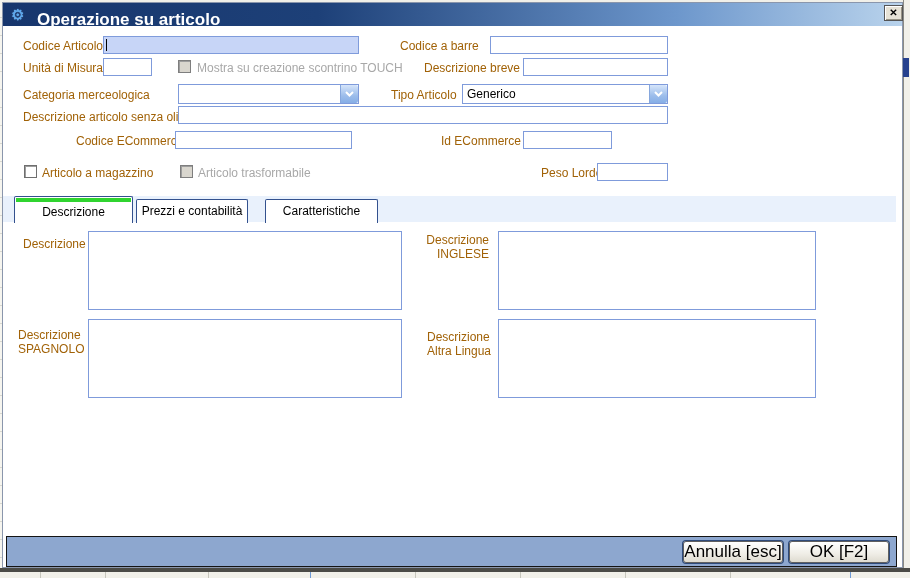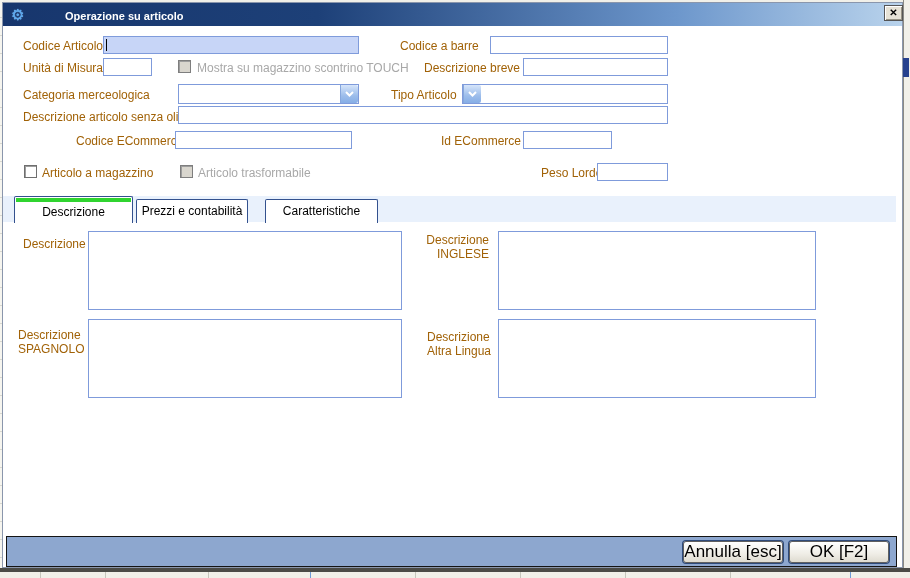--- a/index.html
+++ b/index.html
@@ -12,21 +12,21 @@
   .bg-bottom-dark{left:0;top:568px;width:910px;height:4px;background:#4b4b47;}
   .bg-bottom-light{left:0;top:572px;width:910px;height:6px;background:#f1f0e9;}
   .tick{top:572px;width:1px;height:6px;background:#c6c6bc;}
   .tick.blue{background:#6f9bd6;}
   .bg-right{left:903px;top:0;width:7px;height:578px;background:#f1f0e9;border-left:1px solid #8a8a84;}
   .scroll-thumb{left:903px;top:58px;width:6px;height:19px;background:#26418e;}
   
   .dialog{left:2px;top:2px;width:901px;height:566px;background:#fff;border:1px solid #8a96ac;}
   .titlebar{left:3px;top:3px;width:899px;height:23px;
     background:linear-gradient(90deg,#17366d 0%,#1d4078 35%,#6d97cc 75%,#b9d3ec 100%);}
-  .title-text{left:34px;top:7px;color:#fff;font-size:11px;font-weight:bold;white-space:nowrap;margin-left:28px;}
+  .title-text{left:34px;top:7px;color:#fff;font-size:17px;font-weight:bold;white-space:nowrap;}
   .gear{left:8px;top:3px;font-size:15px;color:#5aa8f0;text-shadow:0 0 1px #9fd4ff;}
   .close-btn{left:884px;top:5px;width:19px;height:16px;background:#e6e2d6;border:1px solid #555;
     box-shadow:inset 1px 1px 0 #fff,inset -1px -1px 0 #979385;
     font-size:10px;font-weight:bold;color:#000;text-align:center;line-height:14px;cursor:default;}
   
   .lbl{font-size:12px;color:#a16207;white-space:nowrap;}
   .lbl.dis{color:#a8a8a8;}
   .lbl.right{text-align:right;}
   .inp{background:#fff;border:1px solid #7f9bdb;height:18px;font-size:12px;padding:1px 3px;
        font-family:"Liberation Sans",sans-serif;outline:none;}
@@ -86,35 +86,36 @@
 
 <span class="abs lbl" style="left:23px;top:39px">Codice Articolo</span>
 <input class="abs inp hl" style="left: 103px; top: 36px; width: 256px;" value="">
 <span class="abs caret" style="left:106px;top:39px"></span>
 <span class="abs lbl" style="left:400px;top:39px">Codice a barre</span>
 <input class="abs inp" style="left: 490px; top: 36px; width: 178px;" value="">
 
 <span class="abs lbl" style="left:23px;top:61px">Unità di Misura</span>
 <input class="abs inp" style="left: 103px; top: 58px; width: 49px;" value="">
 <span class="abs cb dis" style="left:178px;top:60px"></span>
-<span class="abs lbl dis" style="left:197px;top:61px">Mostra su magazzino scontrino TOUCH</span>
+<span class="abs lbl dis" style="left:197px;top:61px">Mostra su creazione scontrino TOUCH</span>
 <span class="abs lbl" style="left:424px;top:61px">Descrizione breve</span>
 <input class="abs inp" style="left: 523px; top: 58px; width: 145px;" value="">
 
 <span class="abs lbl" style="left:23px;top:88px">Categoria merceologica</span>
 <div class="abs combo" style="left:178px;top:84px;width:181px">
   <span class="val"></span>
   <span class="arrow">
     <svg width="9" height="6" viewBox="0 0 9 6">
         <path d="M1 1l3.5 3.5L8 1" stroke="#fff" stroke-width="2" fill="none"></path>
       </svg>
   </span>
 </div>
 <span class="abs lbl" style="left:391px;top:88px">Tipo Articolo</span>
 <div class="abs combo" style="left:462px;top:84px;width:206px">
+  <span class="val">Generico</span>
   <span class="arrow">
     <svg width="9" height="6" viewBox="0 0 9 6">
         <path d="M1 1l3.5 3.5L8 1" stroke="#fff" stroke-width="2" fill="none"></path>
       </svg>
   </span>
 </div>
 
 <span class="abs lbl" style="left:23px;top:110px">Descrizione articolo senza olio</span>
 <input class="abs inp" style="left: 178px; top: 106px; width: 490px;" value="">
 

